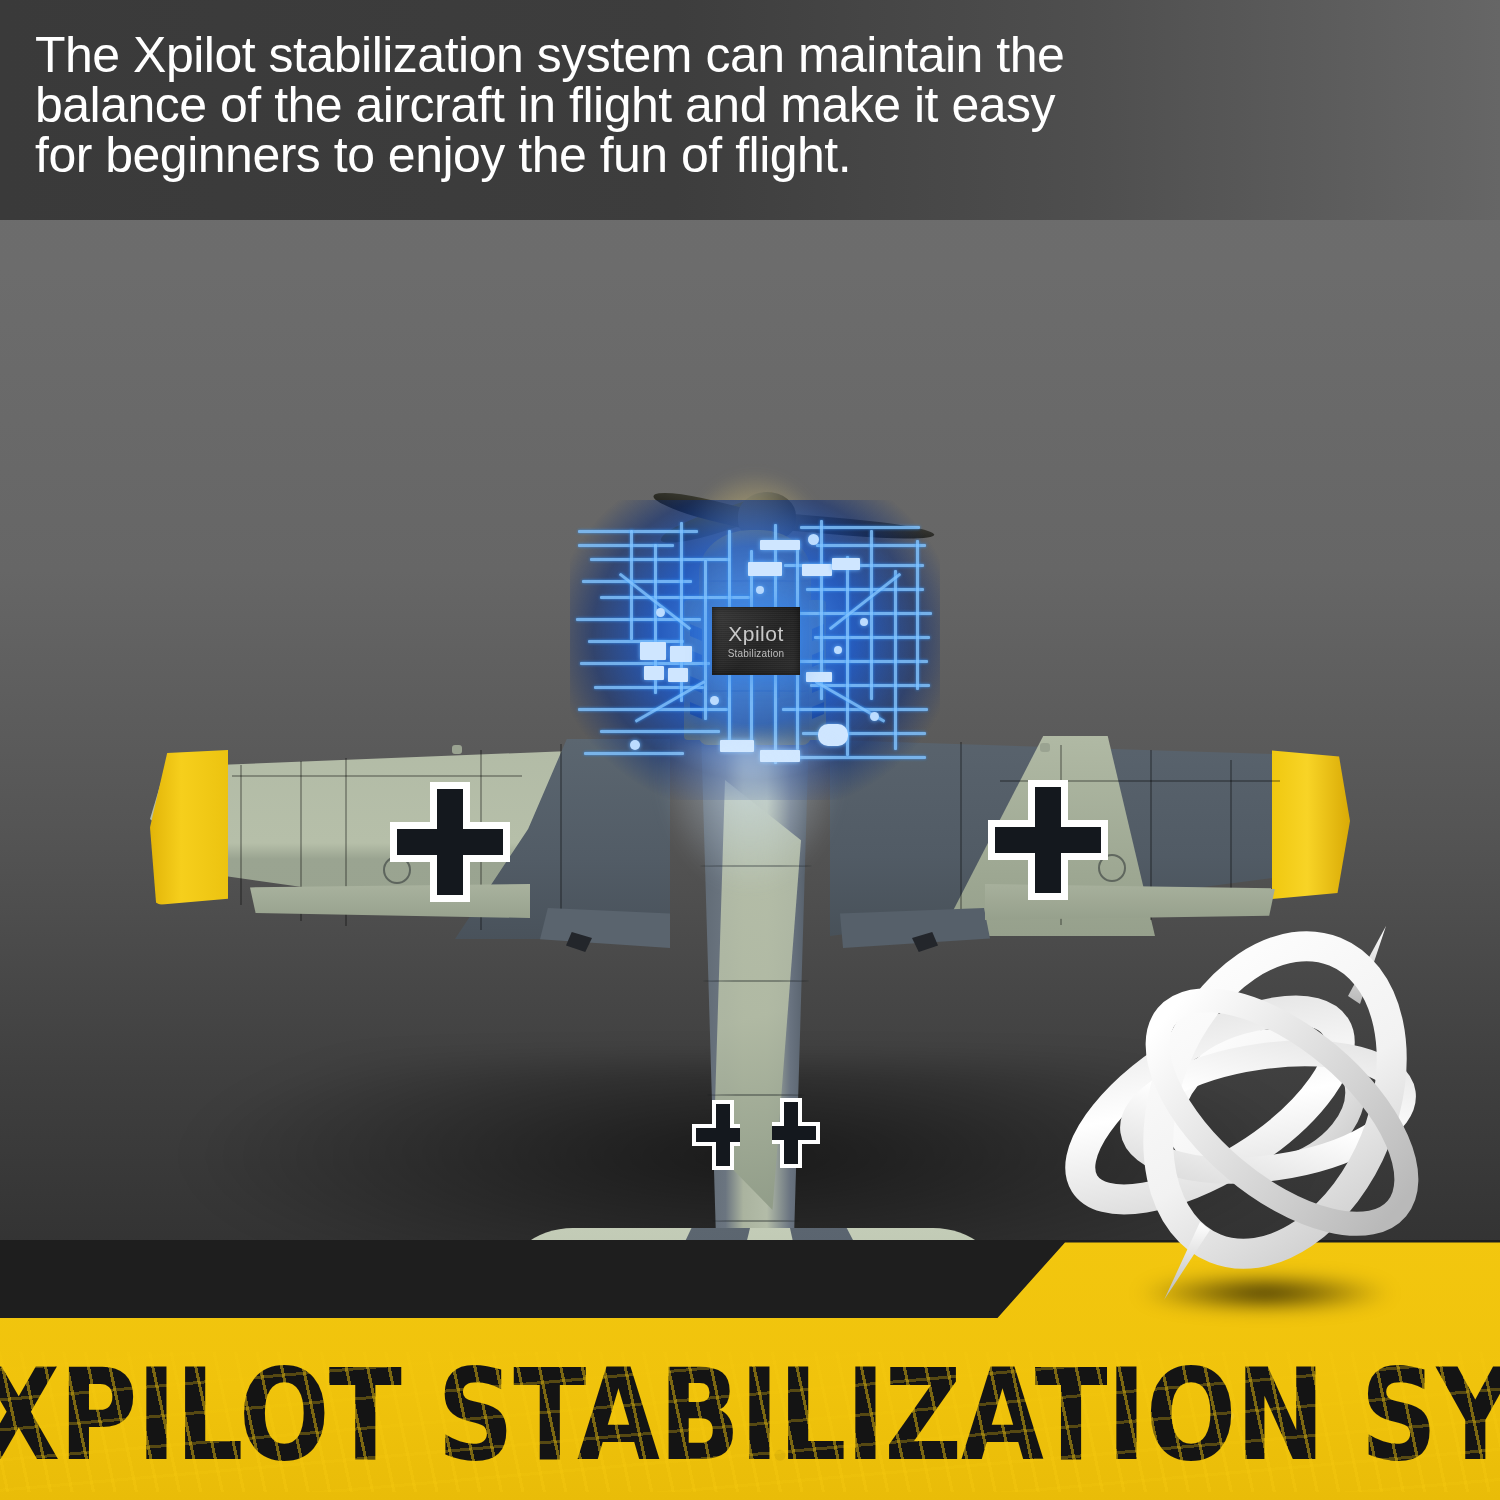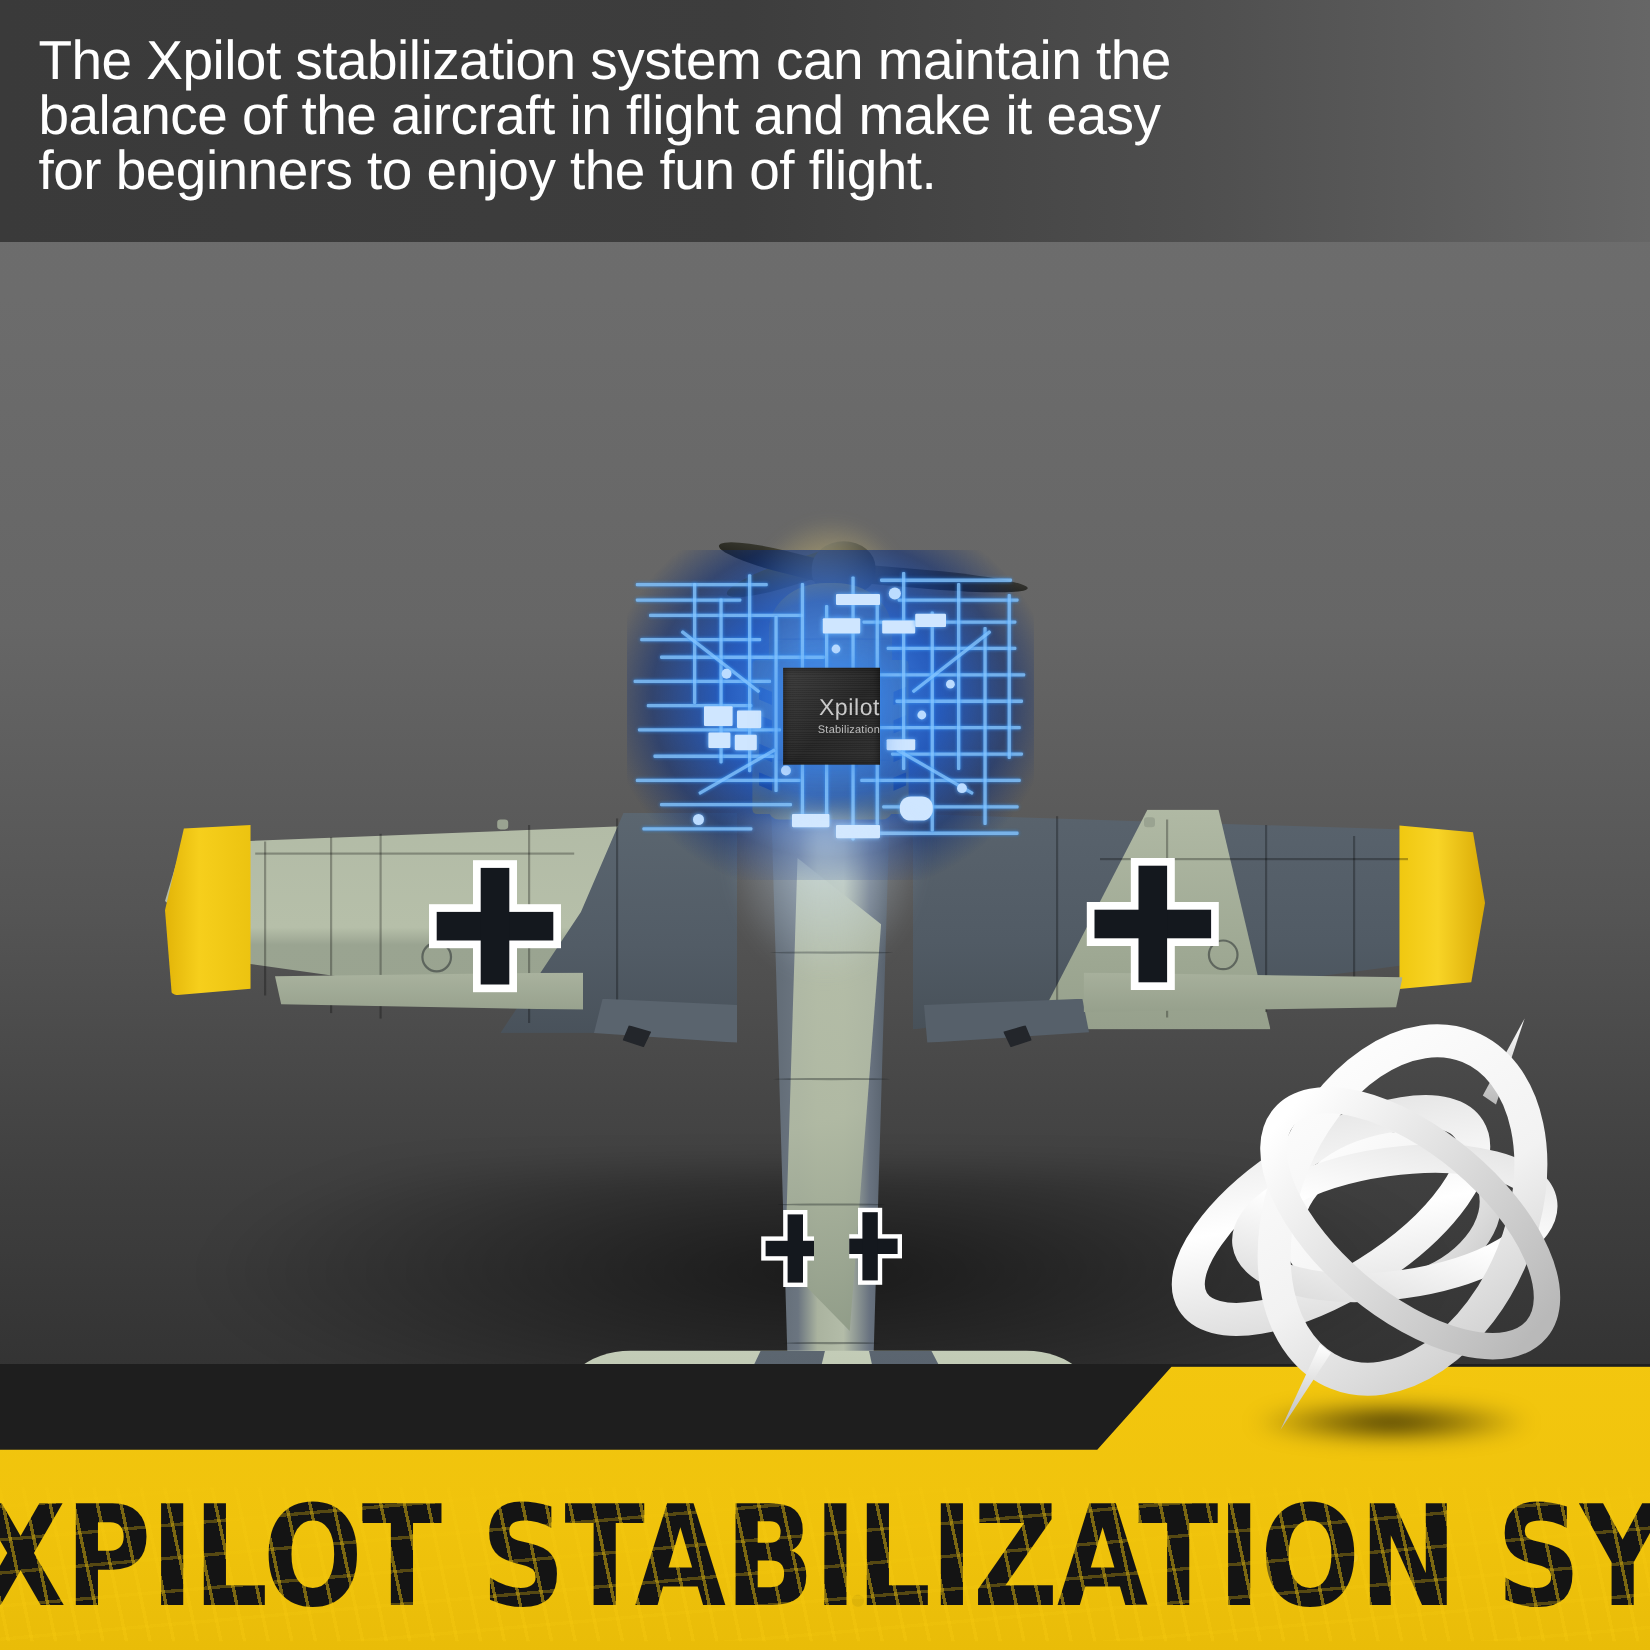--- a/index.html
+++ b/index.html
@@ -122,26 +122,26 @@
   }
   .trace{position:absolute;background:#7fc2ff;opacity:.85;border-radius:1px;box-shadow:0 0 3px #3a9bff;}
   .pad{position:absolute;background:#bcdcff;border-radius:50%;box-shadow:0 0 4px #63b0ff;}
   .cmp{position:absolute;background:#cfe6ff;border-radius:1px;box-shadow:0 0 4px #68b4ff;}
   #pcb-glow-top{position:absolute;left:680px;top:470px;width:150px;height:120px;
     background:radial-gradient(ellipse at 50% 70%,rgba(255,225,120,.75),rgba(255,200,60,0) 70%);filter:blur(6px);}
   #pcb-glow-bot{position:absolute;left:660px;top:740px;width:180px;height:150px;
     background:radial-gradient(ellipse at 50% 20%,rgba(215,235,255,.55),rgba(200,225,255,0) 72%);filter:blur(8px);}
 
   #chip{
-    position:absolute;left:712px;top:607px;width:88px;height:88px;
+    position:absolute;left:712px;top:607px;width:88px;height:68px;
     background:
       repeating-linear-gradient(0deg,rgba(255,255,255,.03) 0 1px,rgba(0,0,0,.03) 1px 2px),
       linear-gradient(135deg,#3c3c3c,#242424 55%,#2e2e2e);
     box-shadow:0 0 22px rgba(40,120,230,.55), inset 0 0 8px rgba(0,0,0,.6);
-    display:flex;flex-direction:column;align-items:flex-end;justify-content:center;
+    display:flex;flex-direction:column;align-items:center;justify-content:center;
   }
   #chip-title{color:#c9c9c9;font-size:21px;letter-spacing:.5px;line-height:22px;}
   #chip-sub{color:#bdbdbd;font-size:10px;letter-spacing:.2px;margin-top:3px;}
 
   
   #gyro{position:absolute;left:1060px;top:900px;width:420px;height:420px;}
   #gyro svg{width:100%;height:100%;display:block;}
   #gyro-shadow{position:absolute;left:1135px;top:1275px;width:260px;height:36px;
     background:radial-gradient(ellipse at 50% 50%,rgba(0,0,0,.85),rgba(0,0,0,0) 70%);filter:blur(9px);}
 

